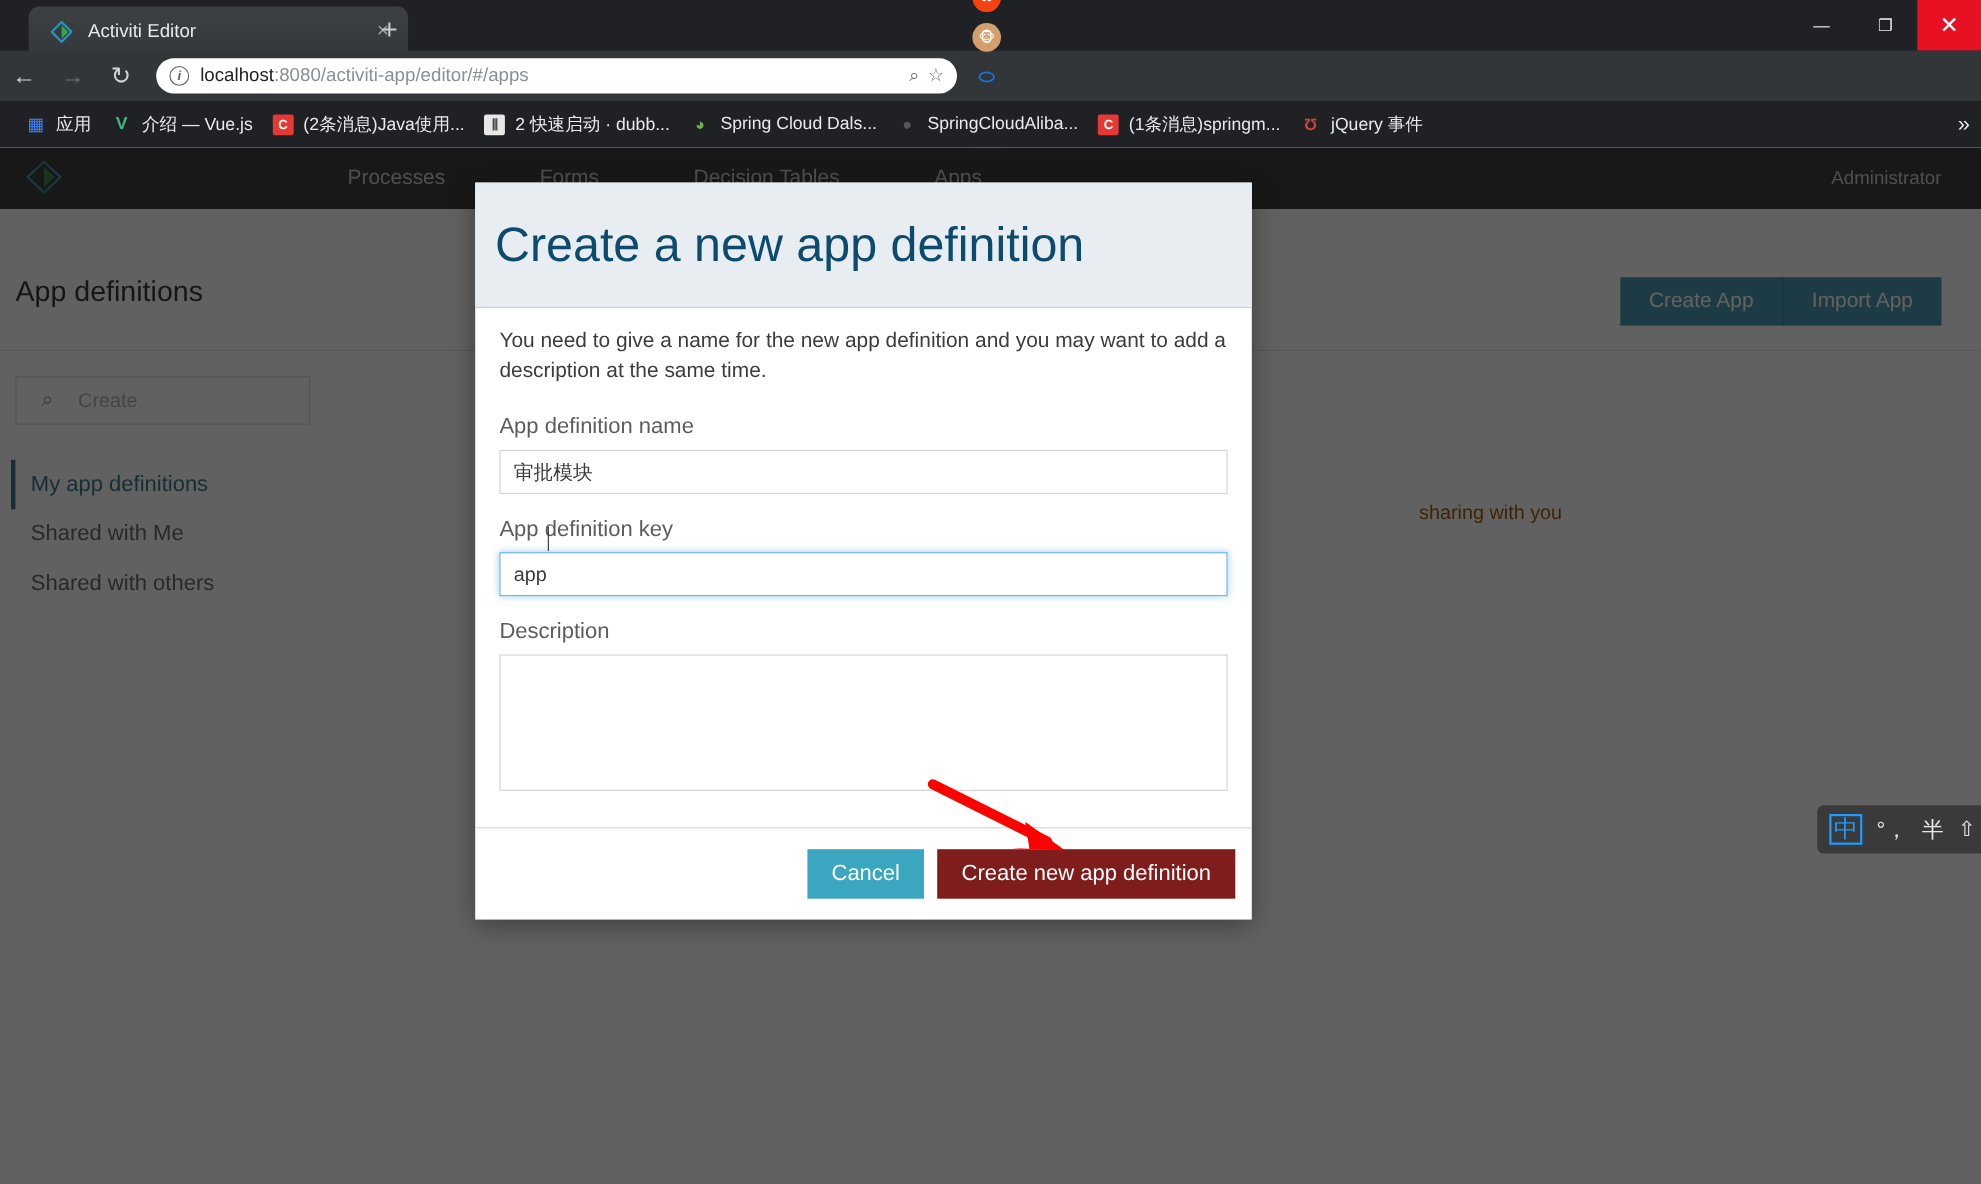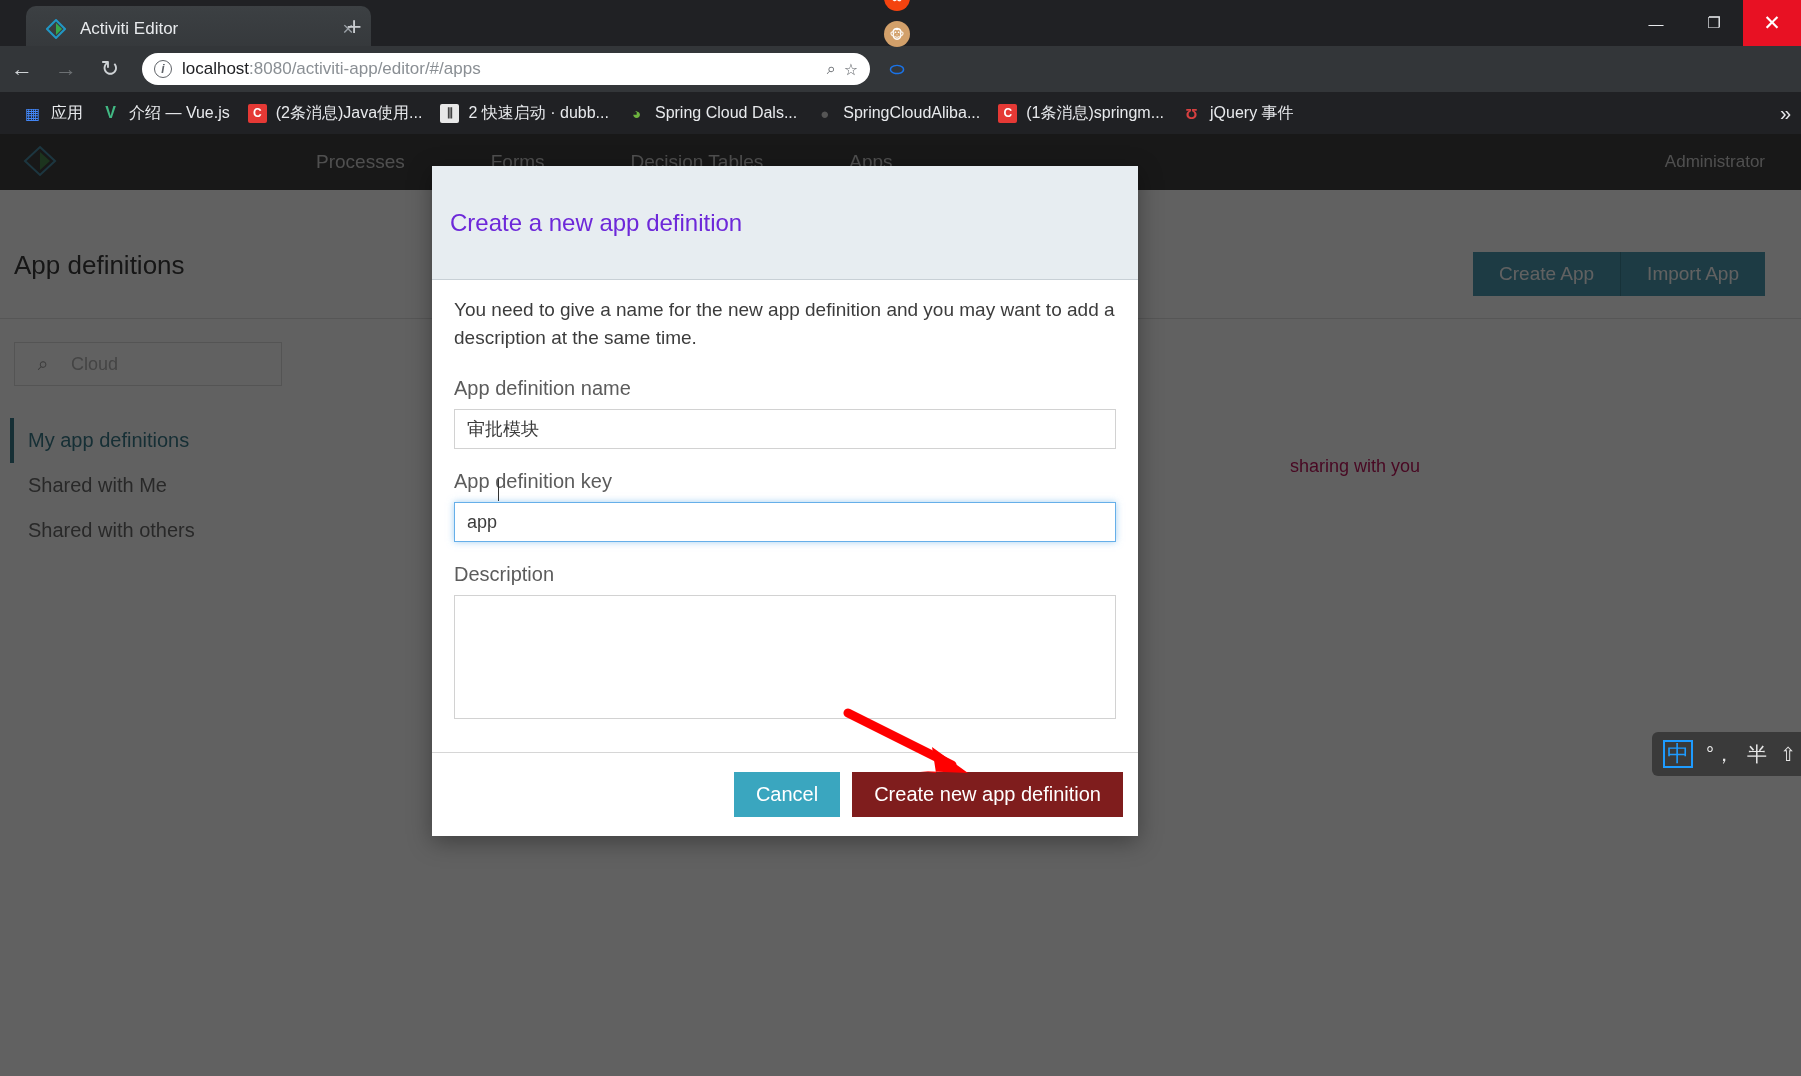--- a/index.html
+++ b/index.html
@@ -132,37 +132,37 @@
     position: absolute; left: 14px; top: 152px; width: 268px; height: 44px;
     border: 1px solid #dcdcdc; display: flex; align-items: center;
   }
   .app-search-ico { width: 56px; text-align: center; color: #9b9b9b; font-size: 19px; }
   .app-search-txt { color: #b4b4b4; font-size: 18px; }
   .app-sidebar { position: absolute; left: 14px; top: 228px; }
   .side-item { font-size: 20px; color: #6b6b6b; padding: 11px 0 11px 14px; }
   .side-item.active { color: #3b7c8c; border-left: 4px solid #3b7c8c; margin-left: -4px; }
   .app-empty {
     position: absolute; left: 1290px; top: 262px; width: 420px;
-    color: #be185d; font-size: 18px; line-height: 1.6; text-align: left;
+    color: #a16207; font-size: 18px; line-height: 1.6; text-align: left;
   }
   .dim {
     position: absolute; left: 0; top: 134px; width: 1801px; height: 942px;
     background: rgba(0,0,0,0.62);
   }
 
   
   .modal {
     position: absolute; left: 432px; top: 166px; width: 706px; height: 670px;
     background: #fff; box-shadow: 0 6px 22px rgba(0,0,0,0.35);
   }
   .modal-header {
     height: 114px; background: #e7edf1; border-bottom: 1px solid #c8d0d6;
     display: flex; align-items: center; padding-left: 18px;
   }
-  .modal-title { font-size: 24px; color: #6d28d9; font-weight: normal; }
+  .modal-title { font-size: 44px; color: #0c4a6e; font-weight: normal; }
   .modal-body { padding: 16px 22px 10px 22px; }
   .modal-intro {
     font-size: 19px; color: #3c3c3c; line-height: 1.45; margin-bottom: 26px;
   }
   .field-label { font-size: 20px; color: #5c5c5c; margin-bottom: 9px; }
   .field-group { margin-bottom: 21px; }
   .text-input {
     width: 100%; height: 40px; border: 1px solid #d2d2d2; background: #fff;
     font-size: 18px; color: #3c3c3c; padding: 0 12px;
     font-family: "Liberation Sans", "DejaVu Sans", sans-serif;
@@ -317,21 +317,21 @@
     </div>
     <div class="app-body">
       <div class="app-title">App definitions</div>
       <div class="app-actions">
         <button class="app-act-btn">Create App</button>
         <button class="app-act-btn">Import App</button>
       </div>
       <div class="app-divider"></div>
       <div class="app-search">
         <span class="app-search-ico">⌕</span>
-        <span class="app-search-txt">Cloud</span>
+        <span class="app-search-txt">Create</span>
       </div>
       <div class="app-sidebar">
         <div class="side-item active">My app definitions</div>
         <div class="side-item">Shared with Me</div>
         <div class="side-item">Shared with others</div>
       </div>
       <div class="app-empty">sharing with you</div>
     </div>
   </div>
 

